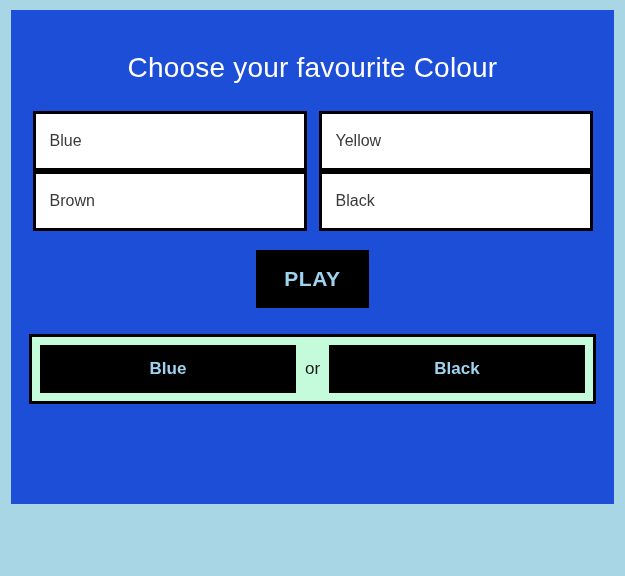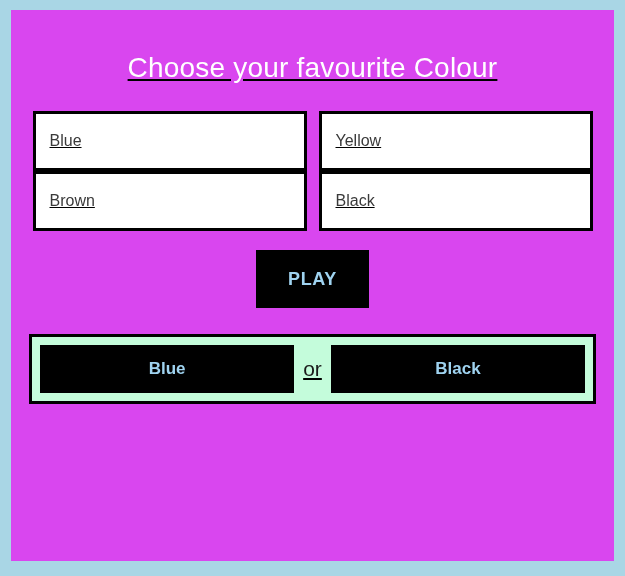--- a/index.html
+++ b/index.html
@@ -11,24 +11,23 @@
     height: 576px;
     background: #a9d6e5;
     font-family: "Liberation Sans", sans-serif;
     overflow: hidden;
   }
   #app {
     position: absolute;
     left: 11px;
     top: 10px;
     width: 603px;
-    height: 551px;
-    background: #d946ef;
+    height: 494px;
+    background: #1d4ed8;
     box-sizing: border-box;
-    text-decoration: underline;
   }
   #page-title {
     color: #ffffff;
     font-size: 28px;
     font-weight: 400;
     text-align: center;
     margin: 0;
     padding-top: 41px;
     letter-spacing: 0.2px;
     line-height: 34px;
@@ -65,21 +64,21 @@
   #play-row {
     display: flex;
     justify-content: center;
     margin-top: 19px;
   }
   #play-button {
     width: 113px;
     height: 58px;
     background: #000000;
     color: #9fd3f0;
-    font-size: 18px;
+    font-size: 21px;
     font-weight: bold;
     letter-spacing: 0.6px;
     border: none;
     display: flex;
     align-items: center;
     justify-content: center;
     cursor: pointer;
     font-family: "Liberation Sans", sans-serif;
     text-align: right;
   }
@@ -99,21 +98,21 @@
     background: #000000;
     color: #9fd3f0;
     font-size: 17px;
     font-weight: bold;
     display: flex;
     align-items: center;
     justify-content: center;
   }
   #result-or {
     color: #1a1a1a;
-    font-size: 21px;
+    font-size: 17px;
     font-weight: 400;
     padding: 0 9px;
     white-space: nowrap;
   }
 </style>
 </head>
 <body>
 
 <div id="app">
 

